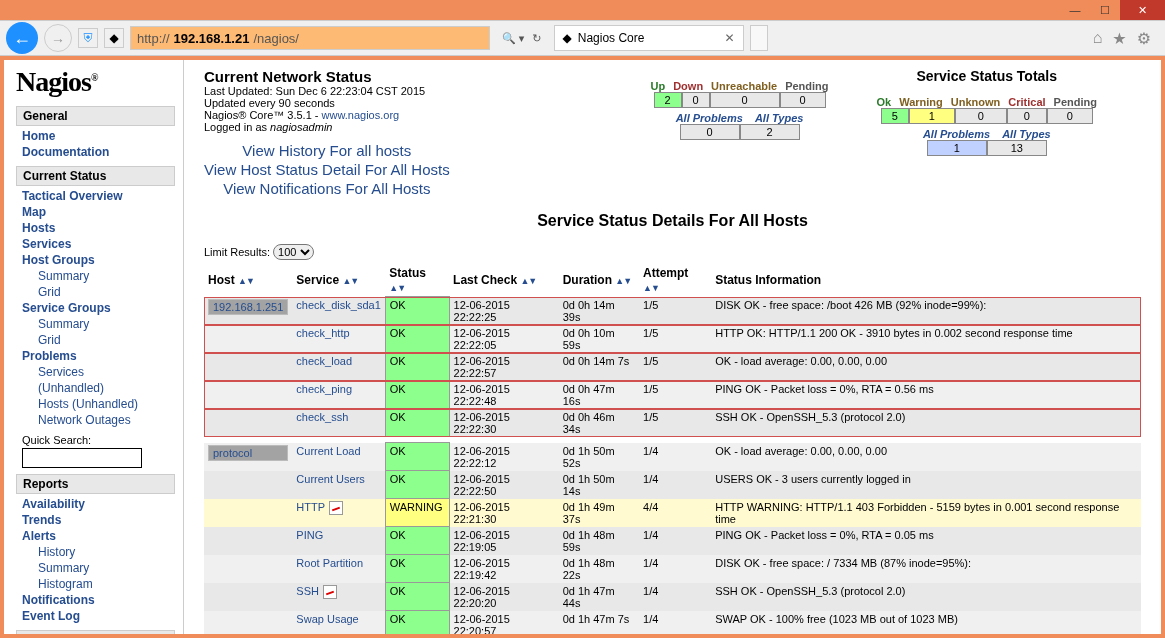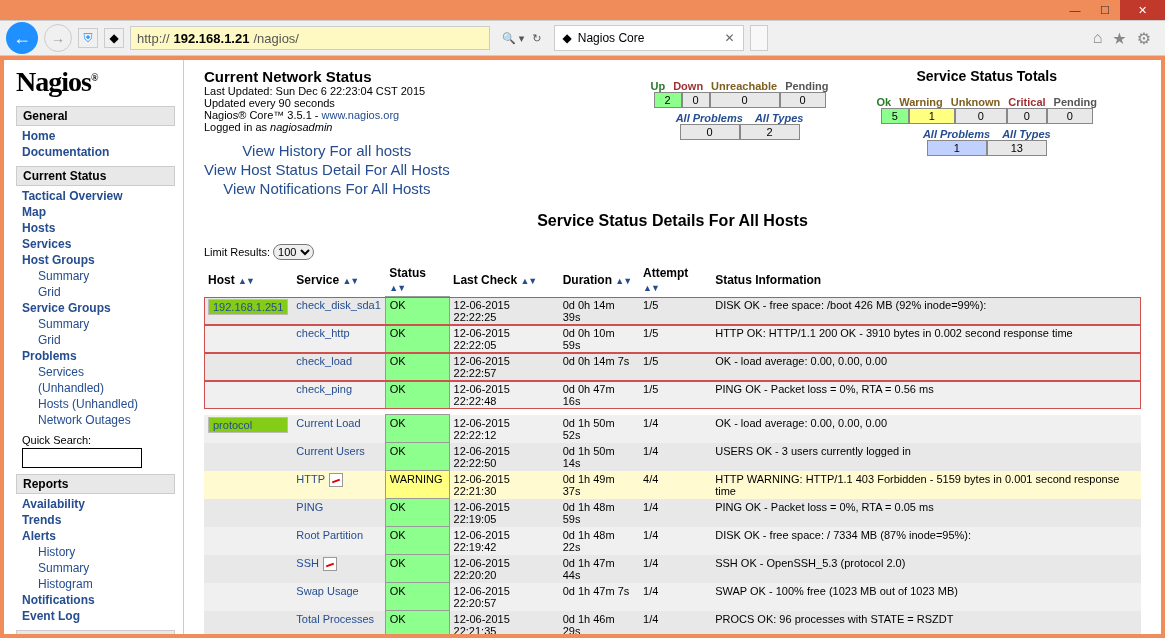--- a/index.html
+++ b/index.html
@@ -5,21 +5,21 @@
 * { box-sizing: border-box; }
 body { margin: 0; font-family: Arial, sans-serif; font-size: 11px; background: #f08c5a; }
 .window { width: 1165px; height: 638px; background: #f08c5a; position: relative; }
 .titlebar { height: 20px; display: flex; justify-content: flex-end; align-items: center; }
 .titlebar-btn { width: 30px; height: 20px; display: flex; align-items: center; justify-content: center; cursor: pointer; color: #333; }
 .titlebar-btn.close { background: #c0392b; color: #fff; width: 45px; }
 .addrbar { height: 36px; background: #f0f0f0; border-top: 1px solid #ccc; border-bottom: 1px solid #ccc; display: flex; align-items: center; padding: 0 6px; gap: 6px; }
 .nav-back { width: 32px; height: 32px; border-radius: 50%; background: #1e90ff; color: #fff; display: flex; align-items: center; justify-content: center; font-size: 18px; cursor: pointer; }
 .nav-fwd { width: 28px; height: 28px; border-radius: 50%; border: 1px solid #ccc; color: #999; display: flex; align-items: center; justify-content: center; font-size: 14px; cursor: pointer; }
 .addr-icon { width: 20px; height: 20px; border: 1px solid #ccc; display: flex; align-items: center; justify-content: center; font-size: 12px; }
-.addr-input { flex: 0 0 360px; height: 24px; border: 1px solid #ccc; background: #fef9c3; padding: 0 6px; display: flex; align-items: center; font-size: 13px; gap:4px;}
+.addr-input { flex: 0 0 360px; height: 24px; border: 1px solid #ccc; background: #fdba74; padding: 0 6px; display: flex; align-items: center; font-size: 13px; gap:4px;}
 .addr-input .bold { font-weight: bold; color:#000;}
 .addr-input .norm { color:#555;}
 .addr-right { display:flex; align-items:center; gap:8px; padding:0 6px; }
 .tab { height: 26px; border: 1px solid #ccc; background: #fff; display: flex; align-items: center; padding: 0 8px; gap: 6px; min-width: 190px; font-size:12px;}
 .tab-close { cursor: pointer; color: #666; margin-left: auto; }
 .ie-icons { margin-left: auto; display: flex; gap: 10px; color: #888; font-size: 16px; padding-right:8px;}
 .content-area { background: #fff; margin: 4px; height: 574px; display: flex; position: relative; }
 .sidebar { width: 180px; border-right: 1px solid #ccc; padding: 6px 8px 6px 12px; overflow-y: auto; }
 .logo { font-family: "Times New Roman", serif; font-weight: bold; font-size: 28px; letter-spacing: -1px; margin-bottom: 8px; }
 .logo .dot{font-size:10px;vertical-align:super;}
@@ -62,21 +62,21 @@
 table.services th { text-align: left; font-weight: bold; padding: 2px 4px; font-size:12px;}
 table.services th .sort{font-size:9px;color:#254d8f;cursor:pointer;letter-spacing:-1px;}
 table.services td { padding: 2px 4px; vertical-align: top; }
 tr.row-a { background: #e8e8e8; }
 tr.row-b { background: #f0f0f0; }
 tr.row-warn { background: #fffad0; }
 .status-cell { border: 1px solid #999; text-align: left; padding: 2px 6px; font-size:11px;}
 .status-cell.ok { background: #8cff8c; }
 .status-cell.warn { background: #ffff80; }
 .host-cell, .svc-cell { color: #254d8f; cursor: pointer; }
-.host-box{border:1px solid #bbb; background:#84cc16; padding:1px 4px; display:inline-block;min-width:80px;}
+.host-box{border:1px solid #bbb; background:#a3a3a3; padding:1px 4px; display:inline-block;min-width:80px;}
 .svc-icon{display:inline-block;width:14px;height:14px;border:1px solid #999;background:#fff;position:relative;margin-left:4px;vertical-align:middle;}
 .svc-icon::after{content:"";position:absolute;left:2px;top:6px;width:8px;height:2px;background:#d00;transform:rotate(-20deg);}
 .red-outline{outline:1px solid #d05050;}
 .sidebar-block{margin-bottom:6px;}
 </style>
 </head>
 <body>
 
 <div class="window">
   <div class="titlebar">
@@ -275,20 +275,29 @@
             </tr>
             <tr class="row-b red-outline" style="outline-offset: -1px;">
               <td></td>
               <td><span class="svc-cell">check_ping</span></td>
               <td class="status-cell ok">OK</td>
               <td>12-06-2015 22:22:48</td>
               <td>0d 0h 47m 16s</td>
               <td>1/5</td>
               <td>PING OK - Packet loss = 0%, RTA = 0.56 ms</td>
             </tr>
+            <tr class="row-a red-outline" style="outline-offset: -1px;">
+              <td></td>
+              <td><span class="svc-cell">check_ssh</span></td>
+              <td class="status-cell ok">OK</td>
+              <td>12-06-2015 22:22:30</td>
+              <td>0d 0h 46m 34s</td>
+              <td>1/5</td>
+              <td>SSH OK - OpenSSH_5.3 (protocol 2.0)</td>
+            </tr>
             <tr>
               <td colspan="7" style="height: 6px;"></td>
             </tr>
             <tr class="row-b">
               <td><span class="host-box host-cell">protocol</span></td>
               <td><span class="svc-cell">Current Load</span></td>
               <td class="status-cell ok">OK</td>
               <td>12-06-2015 22:22:12</td>
               <td>0d 1h 50m 52s</td>
               <td>1/4</td>

